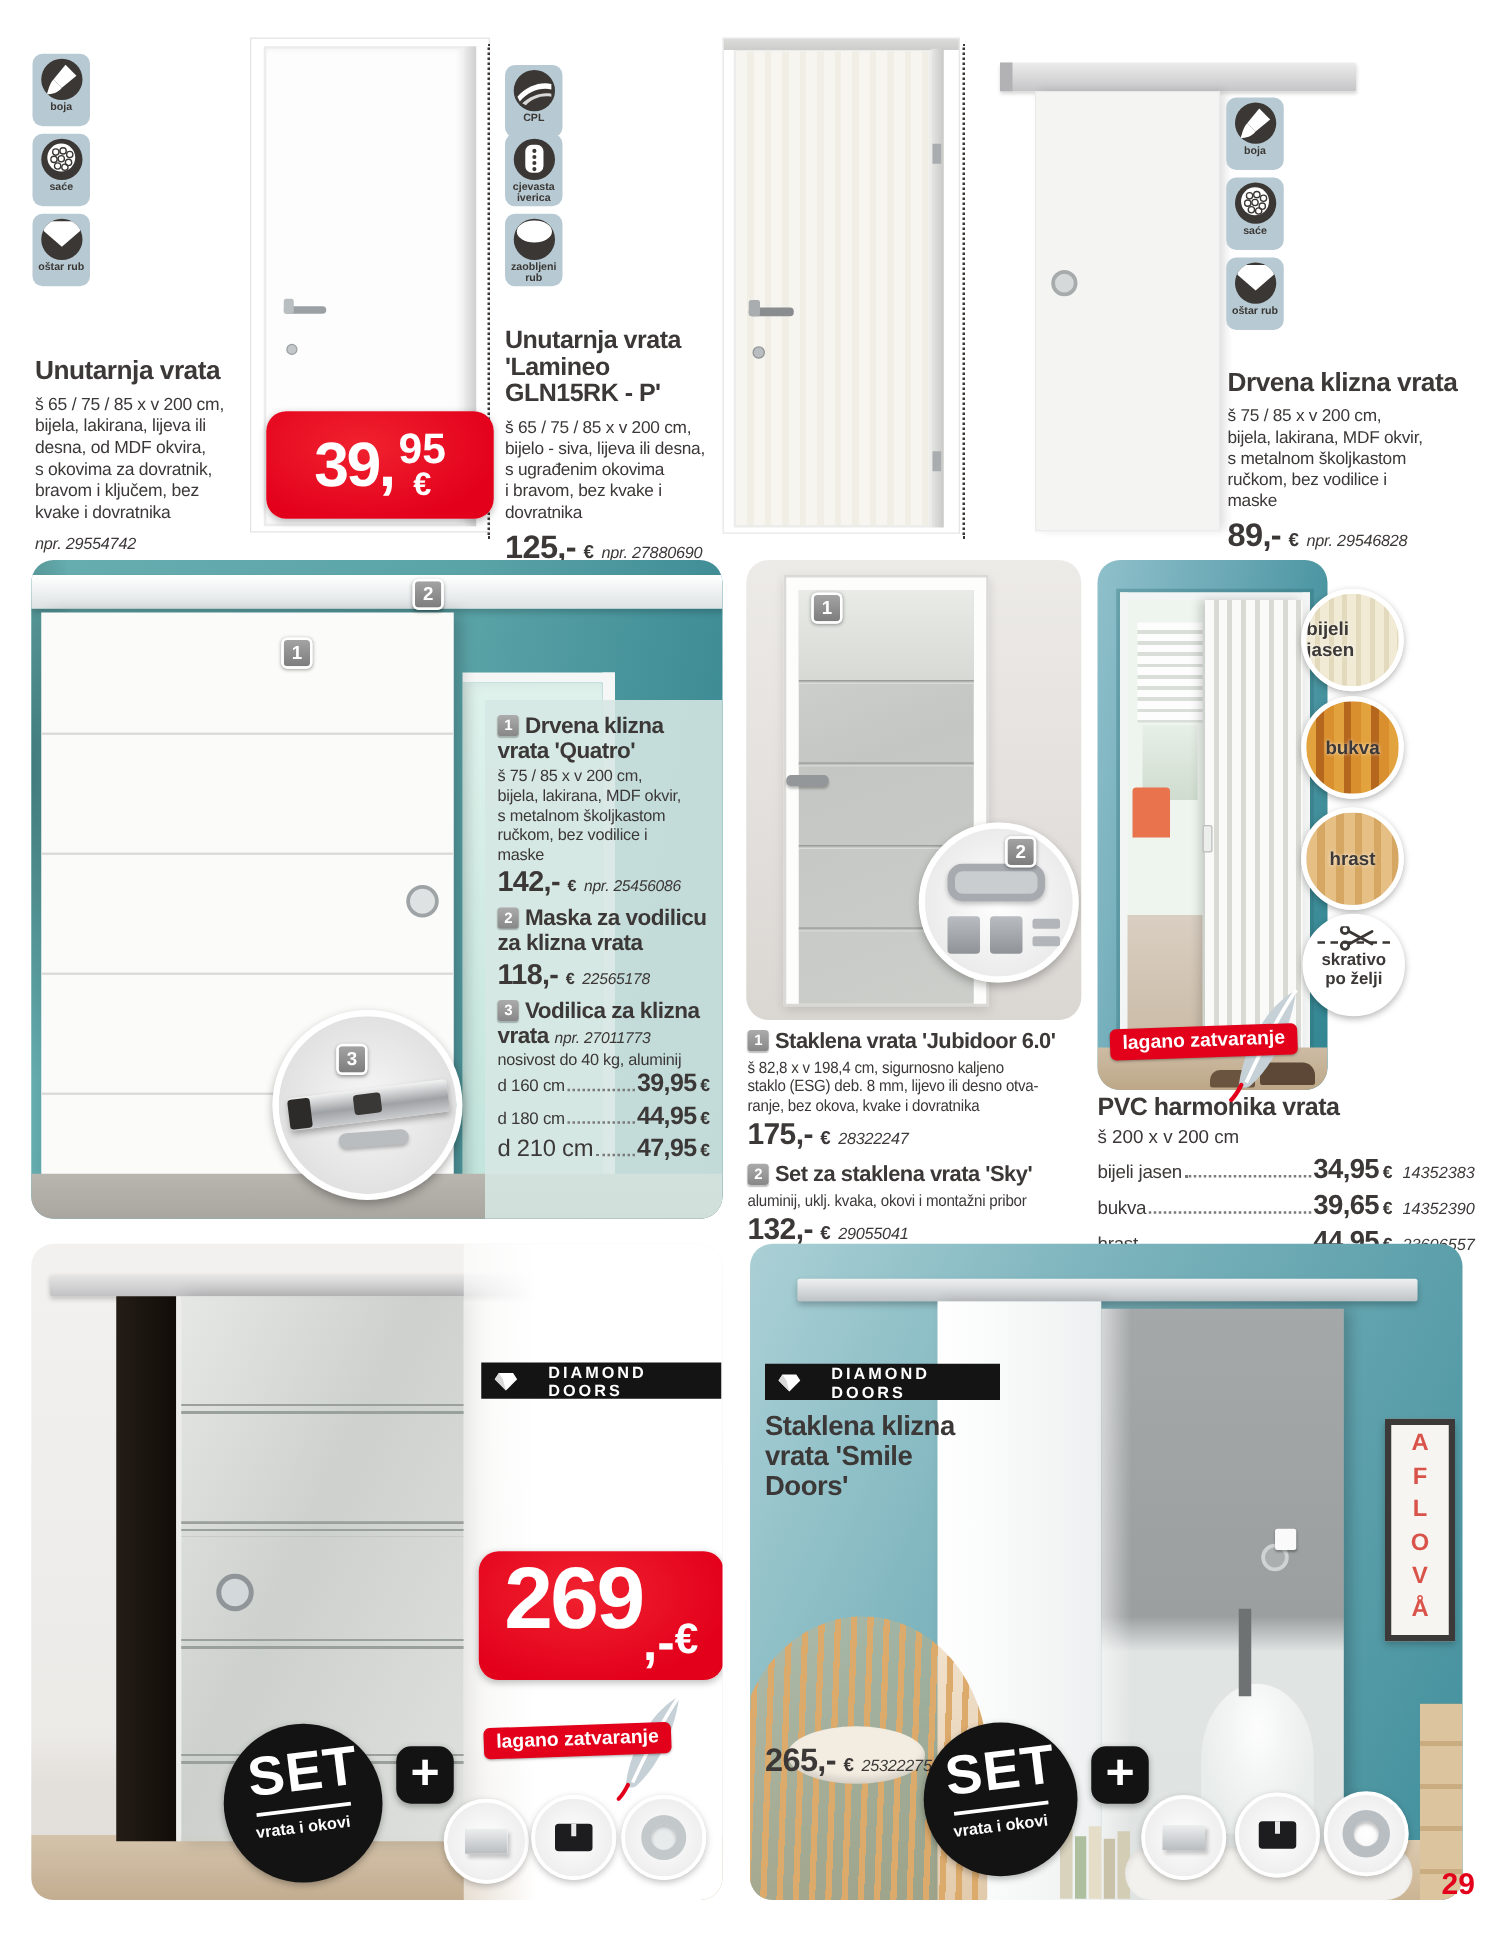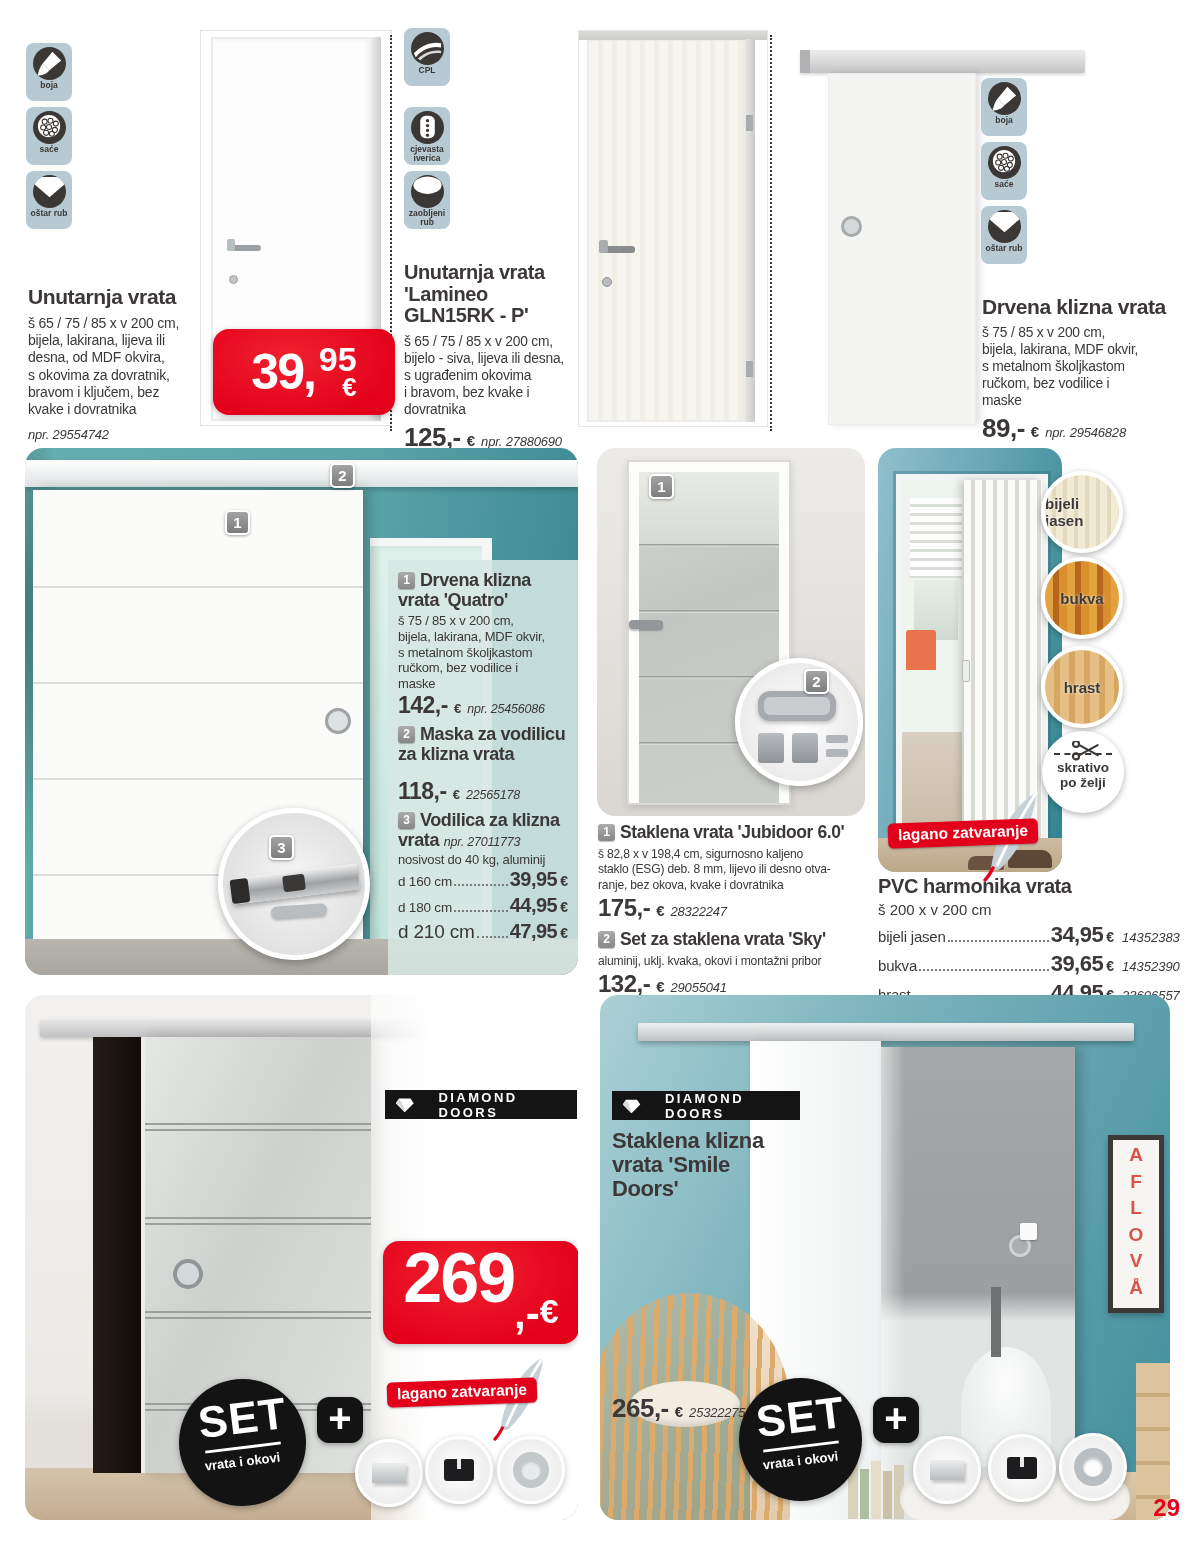--- a/index.html
+++ b/index.html
@@ -22,21 +22,21 @@
   .cond{transform:scaleX(.93);transform-origin:left top}
   
   .vdot{position:absolute;width:0;border-left:2.5px dotted #3a3734}
   
   .nb{display:inline-block;width:17px;height:17px;background:linear-gradient(#ababab,#878787);color:#fff;font-size:12px;font-weight:700;text-align:center;line-height:17px;border-radius:3px;margin-right:5px;box-shadow:0 1px 1px rgba(0,0,0,.25);vertical-align:2px}
   .mk{position:absolute;width:25px;height:25px;border-radius:5px;background:linear-gradient(#a3a3a3,#7d7d7d);color:#fff;font-weight:700;text-align:center;line-height:21px;font-size:15px;border:2px solid #fff;box-shadow:0 1px 3px rgba(0,0,0,.35);z-index:5}
   
   .lagano{position:absolute;background:#e3001b;color:#fff;font-weight:700;font-size:15.5px;padding:3px 10px 4px;border-radius:5px;transform:rotate(-2deg);box-shadow:0 1px 2px rgba(0,0,0,.3);white-space:nowrap;z-index:6}
   .bigprice{position:absolute;background:radial-gradient(ellipse at 42% 32%,#f0222f,#e3001b 75%);border-radius:16px;color:#fff;display:flex;align-items:center;justify-content:center;box-shadow:0 2px 6px rgba(0,0,0,.25);z-index:6}
   .bp-main{font-size:50px;font-weight:700;line-height:.85;letter-spacing:-2px}
-  .bp-col{display:flex;flex-direction:column;align-items:flex-end;margin-left:4px}
+  .bp-col{display:flex;flex-direction:column;align-items:center;margin-left:4px}
   .bp-sup{font-size:34px;font-weight:700;line-height:.9}
   .bp-eur{font-size:26px;font-weight:700;line-height:1}
   .bp-rest{font-size:42px;font-weight:700;align-self:flex-end;line-height:1.4}
   .bp-eur2{font-size:34px;font-weight:700;align-self:flex-end;line-height:1.9}
   
   .dd{position:absolute;background:#141414;color:#fff;display:flex;align-items:center;gap:24px;padding:0 10px;height:29px;font-weight:700;letter-spacing:2.4px;font-size:13px;z-index:6}
   
   .setc{position:absolute;background:#131313;border-radius:50%;color:#fff;text-align:center;z-index:7;box-shadow:0 2px 6px rgba(0,0,0,.3)}
   .set-word{font-size:44px;font-weight:700;transform:rotate(-7deg);margin-top:17px;letter-spacing:1px;line-height:1}
   .set-line{width:76px;height:3px;background:#fff;margin:6px auto 5px;transform:rotate(-7deg)}
@@ -110,21 +110,21 @@
 bijela, lakirana, lijeva ili
 desna, od MDF okvira,
 s okovima za dovratnik,
 bravom i ključem, bez
 kvake i dovratnika</div>
   <div class="code" style="margin-top:8px">npr. 29554742</div>
 </div>
 
 <div class="vdot" style="left:390px;top:35px;height:396px"></div>
 
-<div class="tile" style="left:404px;top:28px">
+<div class="tile" style="left:404px;top:52px">
   <div class="circ"><svg viewBox="0 0 34 34" width="33" height="33">
         <path d="M3 22 C11 13 22 9.5 31 11.5 L31 16 C22 14 12 17.5 5 26 Z" fill="#fff"></path>
         <path d="M7 27.5 C14 21 23 18 31 19.5 L31 22 C23 20.5 15 23.5 10 29 Z" fill="#d8d8d8"></path>
       </svg></div>
   <div class="lbl">CPL</div>
 </div>
 <div class="tile" style="left:404px;top:107px">
   <div class="circ"><svg viewBox="0 0 34 34" width="33" height="33">
         <rect x="9.5" y="5" width="15" height="23" rx="5.5" fill="#fff"></rect>
         <circle cx="17" cy="10" r="1.7" fill="#3a3734"></circle>
@@ -259,21 +259,21 @@
 maske</div>
       <div class="prow" style="margin-top:1px">
         <span class="pr" style="font-size:23px">142,-</span>
         <span class="eur" style="font-size:13px">€</span>
         <span class="code" style="font-size:12.5px">npr. 25456086</span>
       </div>
     </div>
     <div style="margin-top:5px">
       <div style="font-weight:700;font-size:18px;line-height:1.12;letter-spacing:-0.4px"><span class="nb">2</span><span class="tml">Maska za vodilicu
 za klizna vrata</span></div>
-      <div class="prow" style="margin-top:13px">
+      <div class="prow" style="margin-top:1px">
         <span class="pr" style="font-size:23px">118,-</span>
         <span class="eur" style="font-size:13px">€</span>
         <span class="code" style="font-size:12.5px">22565178</span>
       </div>
     </div>
     <div style="margin-top:5px">
       <div style="font-weight:700;font-size:18px;line-height:1.12;letter-spacing:-0.4px"><span class="nb">3</span><span class="tml">Vodilica za klizna
 vrata</span> <span class="code" style="font-weight:400;font-size:12.5px">npr. 27011773</span></div>
       <div class="d" style="font-size:13px;line-height:1.2;margin-top:2px">nosivost do 40 kg, aluminij</div>
       <div class="lrow" style="width:170px">

